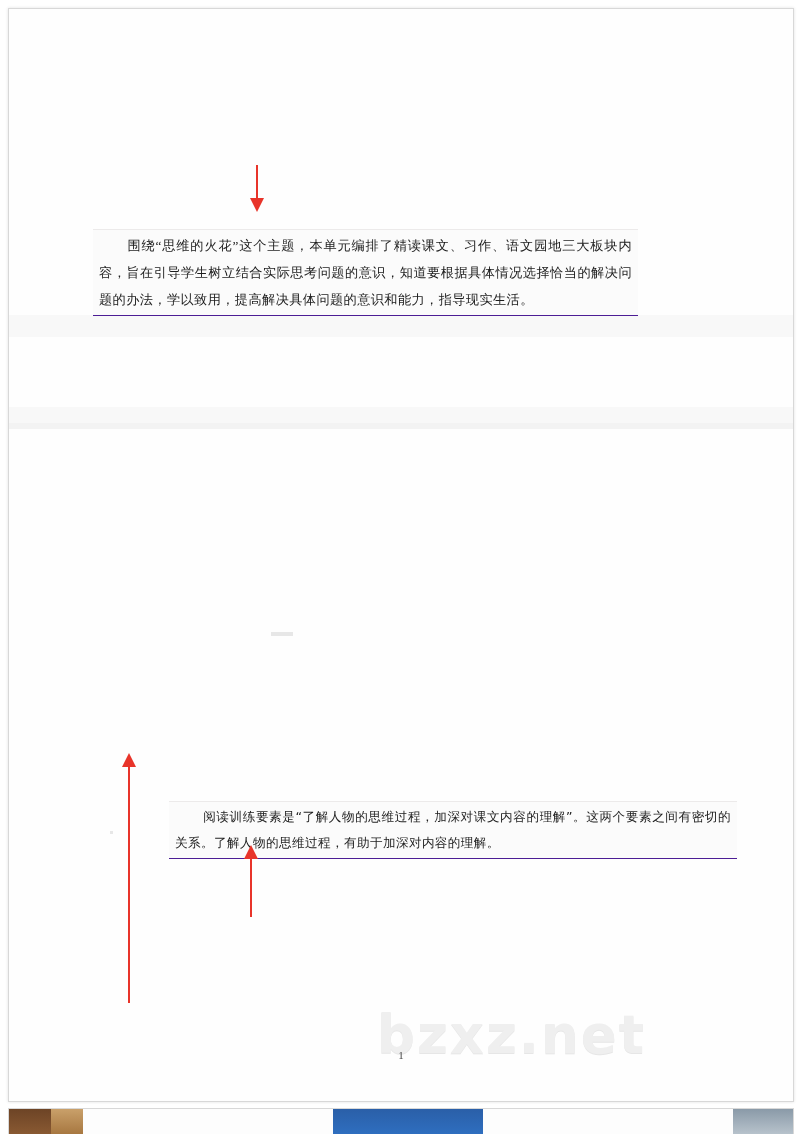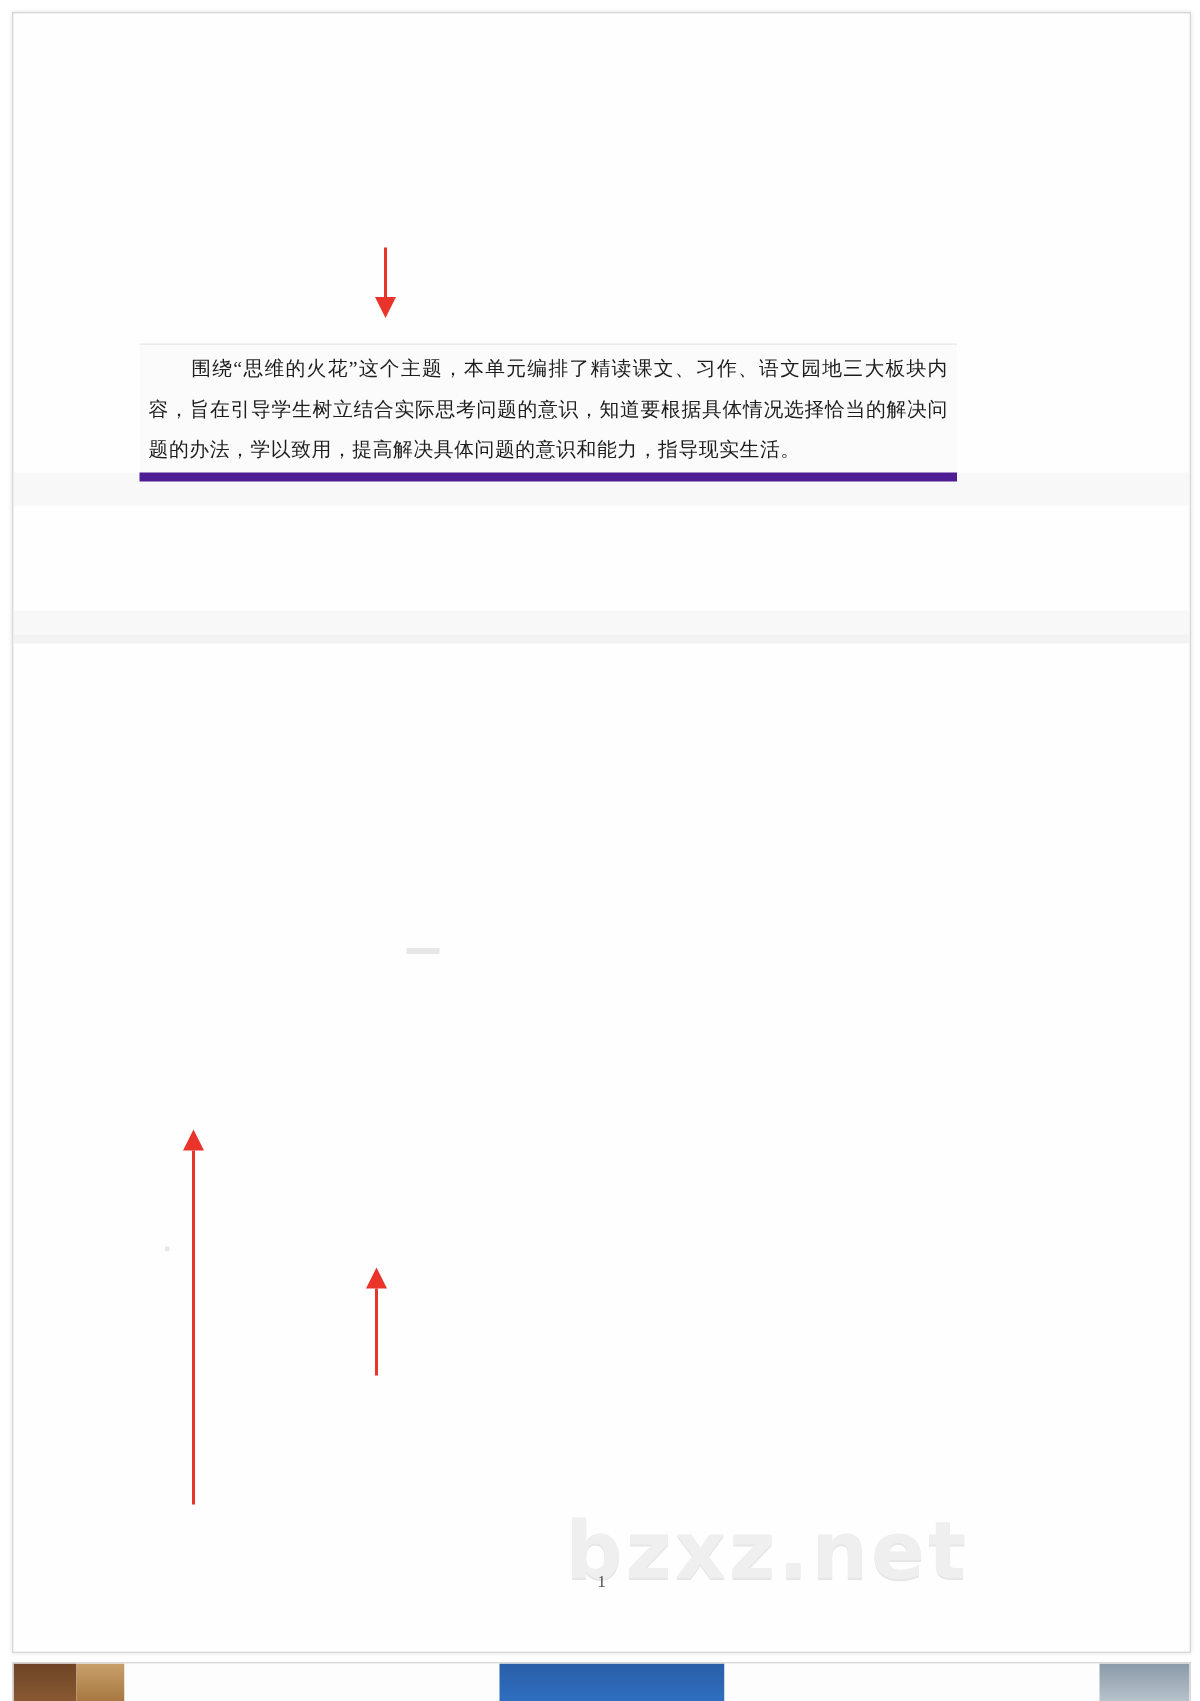--- a/index.html
+++ b/index.html
@@ -46,21 +46,21 @@
   .para {
     position: absolute;
     box-sizing: border-box;
     color: #1d1d1d;
     font-size: 13.2px;
     line-height: 27px;
     letter-spacing: .4px;
     text-align: justify;
     background: #fbfbfb;
     border-top: 1px solid #eceaea;
-    border-bottom: 6px solid #4c1d95;
+    border-bottom: 1px solid #4c1d95;
     padding: 2px 6px;
   }
   .para .indent { display: inline-block; width: 28px; }
 
   #para-theme {
     left: 84px;
     top: 207px;
     width: 545px;
     font-family: "Liberation Serif", "DejaVu Serif", serif;
   }
@@ -193,20 +193,21 @@
     <div class="scan-band" style="top:306px;height:22px;"></div>
     <div class="scan-band" style="top:398px;height:16px;"></div>
     <div class="scan-band" style="top:414px;height:6px;background:#e9e9e9;"></div>
 
     <div class="speck" style="left:262px;top:623px;width:22px;height:4px;"></div>
     <div class="speck" style="left:101px;top:822px;width:3px;height:3px;"></div>
 
     <p class="para" id="para-theme"><span class="indent"></span><span>围绕“思维的火花”这个主题，本单元编排了精读课文、习作、语文园地三大板块内容，旨在引导学生树立结合实际思考问题的意识，知道要根据具体情况选择恰当的解决问题的办法，学以致用，提高解决具体问题的意识和能力，指导现实生活。</span></p>
 
 
+    <p class="para" id="para-reading"><span class="indent"></span><span>阅读训练要素是“了解人物的思维过程，加深对课文内容的理解”。这两个要素之间有密切的关系。了解人物的思维过程，有助于加深对内容的理解。</span></p>
 
     <div class="arrow" id="arrow-top">
       <div class="shaft"></div>
       <div class="head"></div>
     </div>
 
     <div class="arrow" id="arrow-mid">
       <div class="shaft"></div>
       <div class="head"></div>
     </div>

